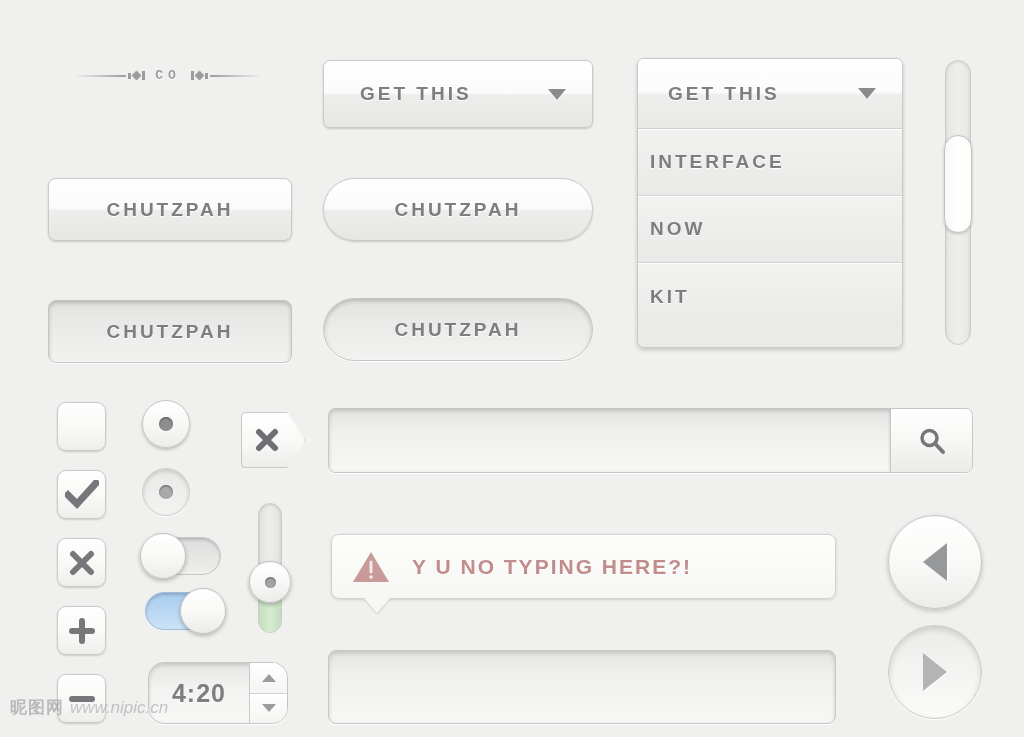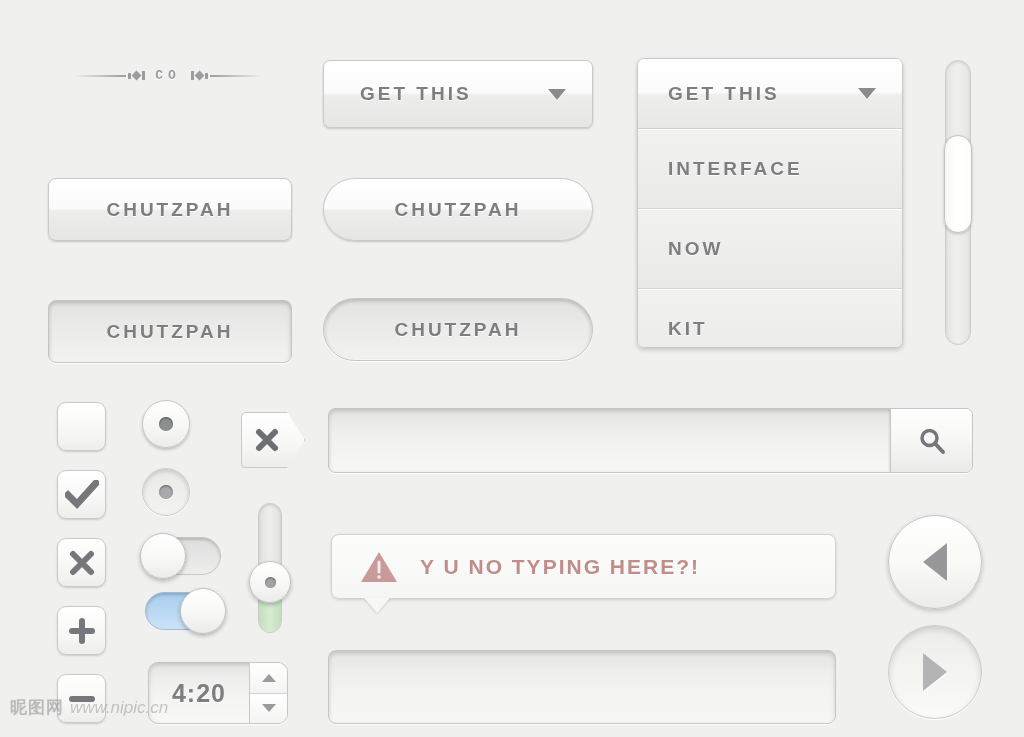--- a/index.html
+++ b/index.html
@@ -80,21 +80,21 @@
     overflow: hidden;
   }
   .dd-head {
     height: 70px; display: flex; align-items: center;
     justify-content: space-between; padding: 0 26px 0 30px;
     background: linear-gradient(180deg, #ffffff 0%, #fbfbfb 48%, #eeeeec 52%, #e8e8e6 100%);
     border-bottom: 1px solid #cfcfcd;
     box-shadow: inset 0 1px 0 #ffffff;
   }
   .dd-item {
-    height: 80px; display: flex; align-items: center; padding-left: 30px;
+    height: 67px; display: flex; align-items: center; padding-left: 12px;
     border-bottom: 1px solid #d5d5d3;
     box-shadow: inset 0 1px 0 #ffffff;
     background: linear-gradient(180deg, #f2f2f0 0%, #e9e9e7 100%);
   }
   .dd-item:last-child { border-bottom: none; }
 
   
   .cz { position: absolute; display: flex; align-items: center; justify-content: center; }
   #cz-1 { left: 48px;  top: 178px; width: 244px; height: 63px; border-radius: 8px; }
   #cz-2 { left: 323px; top: 178px; width: 270px; height: 63px; border-radius: 32px; }
@@ -234,41 +234,41 @@
     width: 82px; display: flex; align-items: center; justify-content: center;
     background: linear-gradient(180deg, #ffffff 0%, #f7f7f5 50%, #eaeae8 100%);
     border-left: 1px solid #c6c6c4;
     box-shadow: inset 0 1px 0 #ffffff, -1px 0 2px rgba(0,0,0,0.10);
   }
 
   
   .tooltip {
     position: absolute; left: 331px; top: 534px; width: 505px; height: 65px;
     border-radius: 8px;
-    display: flex; align-items: center; padding-left: 28px; gap: 22px;
+    display: flex; align-items: center; padding-left: 20px; gap: 22px;
     background: linear-gradient(180deg, #fdfdfb 0%, #f6f6f4 100%);
     border: 1px solid #d2d2d0;
     box-shadow: 0 1px 3px rgba(0,0,0,0.14), inset 0 1px 0 #ffffff;
   }
   .tooltip-tail {
     position: absolute; left: 364px; top: 598px;
     width: 0; height: 0;
     border-left: 13px solid transparent; border-right: 13px solid transparent;
     border-top: 15px solid #f7f7f5;
     filter: drop-shadow(0 1px 1px rgba(0,0,0,0.16));
   }
   .tooltip-text {
     font-size: 21px; font-weight: bold; letter-spacing: 2px;
     color: #c08c8c; text-shadow: 0 1px 0 #ffffff;
   }
 
   
   .stepper {
     position: absolute; left: 148px; top: 662px; width: 140px; height: 62px;
-    border-radius: 10px; display: flex; align-items: stretch;
+    border-radius: 16px; display: flex; align-items: stretch;
     background: linear-gradient(180deg, #e6e6e4 0%, #f2f2f0 40%, #f8f8f6 100%);
     border: 1px solid #c6c6c4;
     box-shadow: inset 0 2px 4px rgba(0,0,0,0.15), 0 1px 0 #ffffff;
     overflow: hidden;
     justify-content: flex-end;
   }
   .stepper-val {
     flex: 1; display: flex; align-items: center; justify-content: center;
     font-size: 25px; font-weight: bold; letter-spacing: 1px;
     color: #7d7e80; text-shadow: 0 1px 0 #ffffff;

